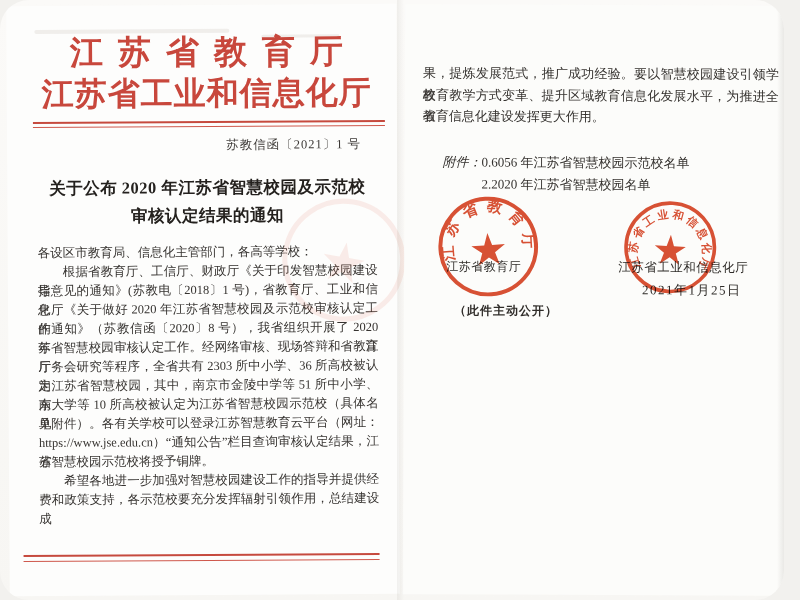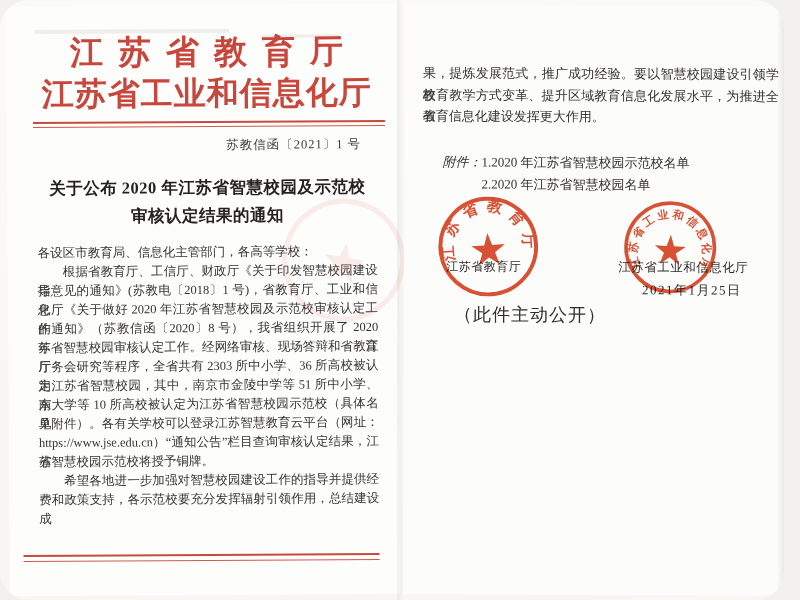--- a/index.html
+++ b/index.html
@@ -32,21 +32,21 @@
   .attach2{padding-left:39px;}
   .bottom-rule{position:absolute;left:14px;top:549px;width:356px;height:3.5px;
     border-top:2px solid #c64a3e;border-bottom:1.5px solid #cf584c;}
   .seal{position:absolute;mix-blend-mode:multiply;opacity:.9;}
   .seal svg{display:block;width:100%;height:100%;}
   .ghost-seal{position:absolute;left:272px;top:192px;width:128px;height:128px;opacity:.085;transform:rotate(10deg);}
   .sig{position:absolute;color:#2f2c29;letter-spacing:.5px;}
   .sig1{left:42px;top:254px;font-size:12px;}
   .sig2{left:214px;top:254px;font-size:12.5px;}
   .sigdate{left:238px;top:276px;font-size:13px;letter-spacing:1.5px;}
-  .note{left:50px;top:298px;font-size:18px;letter-spacing:1px;}
+  .note{left:50px;top:298px;font-size:12px;letter-spacing:1px;font-weight:bold;}
 </style>
 </head>
 <body>
 
 <div class="canvas">
 
   <div class="page page-left">
     <div class="smudge" style="left:28px;top:24px;width:195px;height:4px;"></div>
     <div class="smudge" style="left:255px;top:30px;width:78px;height:3px;"></div>
 
@@ -88,21 +88,21 @@
   </div>
 
   <div class="page page-right">
     <div class="rp-body">
       <div class="ln">果，提炼发展范式，推广成功经验。要以智慧校园建设引领学校</div>
       <div class="ln">教育教学方式变革、提升区域教育信息化发展水平，为推进全省</div>
       <div class="ln noj">教育信息化建设发挥更大作用。</div>
     </div>
 
     <div class="attach">
-      <span class="lbl">附件：</span><span>1.2020 年江苏省智慧校园示范校名单</span>
+      <span class="lbl">附件：</span><span>0.6056 年江苏省智慧校园示范校名单</span>
       <div class="attach2">2.2020 年江苏省智慧校园名单</div>
     </div>
 
     <div class="sig sig1">江苏省教育厅</div>
     <div class="sig sig2">江苏省工业和信息化厅</div>
     <div class="sig sigdate">2021年1月25日</div>
     <div class="sig note">（此件主动公开）</div>
 
     <div class="seal" style="left:32px;top:190px;width:104px;height:104px;transform:rotate(-4deg);">
       <svg viewBox="0 0 100 100">

